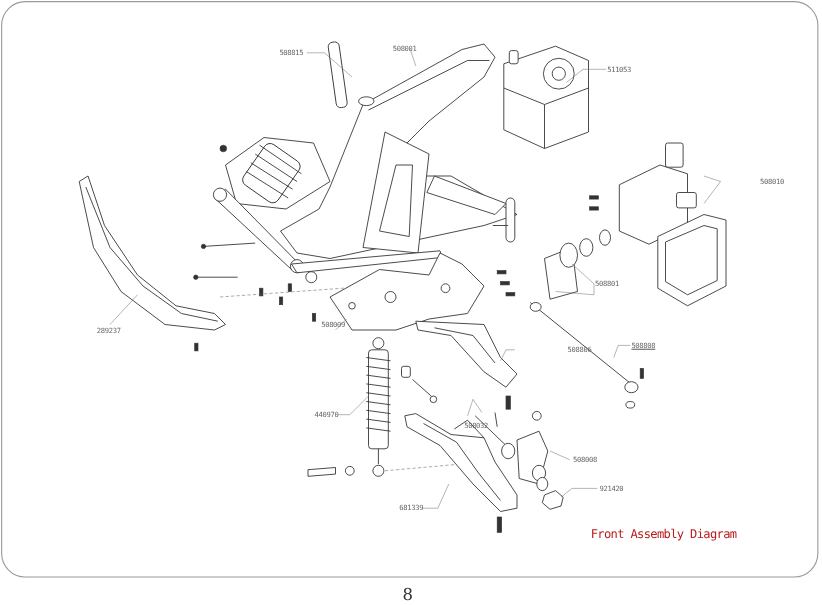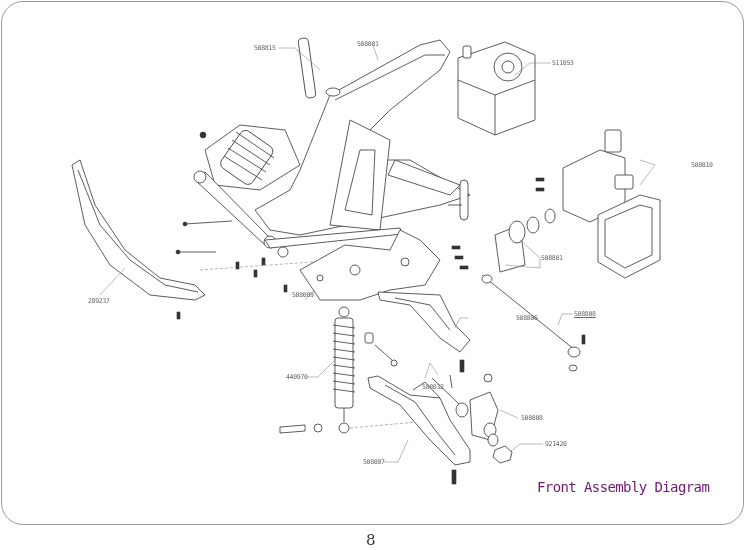--- a/index.html
+++ b/index.html
@@ -1,20 +1,20 @@
 <!DOCTYPE html>
 <html><head>
 <meta charset="utf-8">
 <style>
   html,body{margin:0;padding:0;background:#fff;}
   body{width:747px;height:550px;position:relative;overflow:hidden;font-family:"DejaVu Sans",sans-serif;}
   .frame{position:absolute;left:1px;top:1px;width:743px;height:524px;border:1px solid #9a9a9a;border-radius:22px;box-sizing:border-box;}
   svg.drawing{position:absolute;left:0;top:0;}
   .lbl{position:absolute;font-family:"DejaVu Sans Mono",monospace;font-size:6.5px;color:#666;letter-spacing:-0.3px;}
-  .caption{position:absolute;left:537px;top:479px;font-family:"DejaVu Sans Mono",monospace;font-size:14px;color:#701a75;letter-spacing:-0.6px;}
+  .caption{position:absolute;left:537px;top:479px;font-family:"DejaVu Sans Mono",monospace;font-size:11px;color:#b91c1c;letter-spacing:-0.6px;}
   .pagenum{position:absolute;left:366px;top:531px;font-family:"DejaVu Serif",serif;font-size:15px;color:#333;}
   .p{fill:none;stroke:#333;stroke-width:0.8;}
   .pf{fill:#fff;stroke:#333;stroke-width:0.8;}
   .thin{fill:none;stroke:#777;stroke-width:0.5;}
   .dash{fill:none;stroke:#666;stroke-width:0.5;stroke-dasharray:3 2;}
   .dark{fill:#333;stroke:#333;stroke-width:0.6;}
 </style>
 </head>
 <body>
 
@@ -178,16 +178,16 @@
 <div class="lbl" style="left:691px;top:161px;text-align:center;">508010</div>
 <div class="lbl" style="left:88px;top:297px;">289237</div>
 <div class="lbl" style="left:292px;top:291px;">508009</div>
 <div class="lbl" style="left:541px;top:254px;">508801</div>
 <div class="lbl" style="left:469px;top:314px;margin-left:47px;">508806</div>
 <div class="lbl" style="left:574px;top:310px;text-decoration:underline;">508808</div>
 <div class="lbl" style="left:422px;top:355px;margin-top:28px;">508032</div>
 <div class="lbl" style="left:286px;top:373px;">440970</div>
 <div class="lbl" style="left:521px;top:414px;text-align:right;">508008</div>
 <div class="lbl" style="left:545px;top:440px;">921420</div>
-<div class="lbl" style="left:363px;top:458px;">508007</div>
+<div class="lbl" style="left:363px;top:458px;">681339</div>
 
 <div class="caption">Front Assembly Diagram</div>
 <div class="pagenum">8</div>
 
 </body></html>

